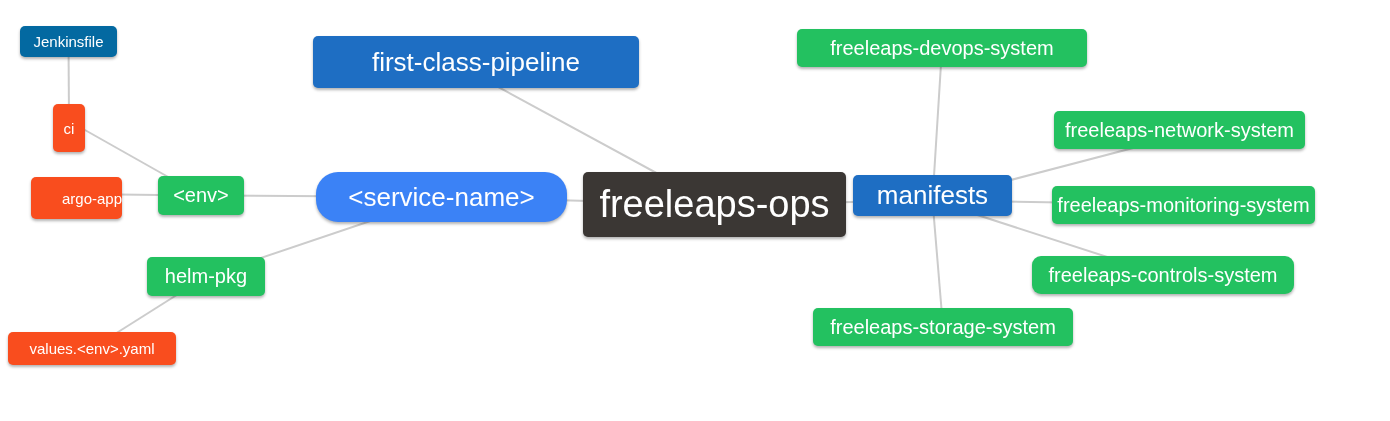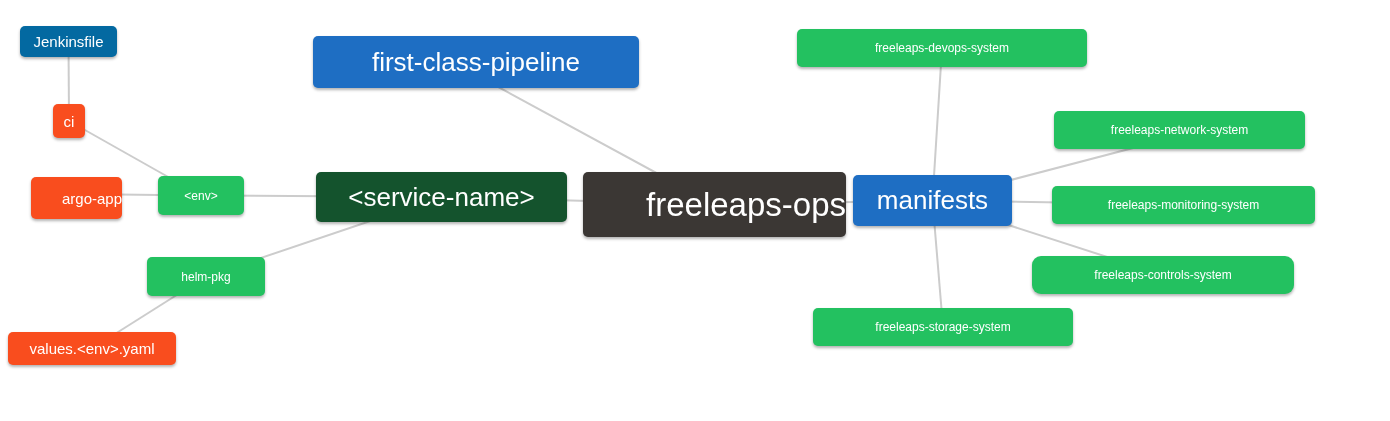--- a/index.html
+++ b/index.html
@@ -24,23 +24,23 @@
     align-items: center;
     justify-content: center;
     color: #ffffff;
     border-radius: 5px;
     box-shadow: 0 2px 3px rgba(0,0,0,0.30);
     white-space: nowrap;
     box-sizing: border-box;
     cursor: pointer;
   }
   .tier-s  { font-size: 15px; }
-  .tier-m  { font-size: 12px; }
+  .tier-m  { font-size: 20px; }
   .tier-l  { font-size: 26px; }
-  .tier-xl { font-size: 33px; justify-content: flex-end; }
+  .tier-xl { font-size: 38px; }
 </style>
 </head>
 <body>
 
 <div id="canvas">
   <svg id="edge-layer" width="1390" height="421" viewBox="0 0 1390 421">
       <line x1="68.5" y1="41.5" x2="69" y2="121" stroke="#cccccc" stroke-width="2"></line>
       <line x1="69" y1="121" x2="201" y2="195.5" stroke="#cccccc" stroke-width="2"></line>
       <line x1="76.5" y1="194" x2="201" y2="195.5" stroke="#cccccc" stroke-width="2"></line>
       <line x1="201" y1="195.5" x2="441.5" y2="197" stroke="#cccccc" stroke-width="2"></line>
@@ -52,45 +52,45 @@
       <line x1="932.5" y1="200.5" x2="942" y2="48" stroke="#cccccc" stroke-width="2"></line>
       <line x1="932.5" y1="200.5" x2="1202" y2="130" stroke="#cccccc" stroke-width="2"></line>
       <line x1="932.5" y1="200.5" x2="1213.5" y2="205" stroke="#cccccc" stroke-width="2"></line>
       <line x1="932.5" y1="200.5" x2="1163" y2="275" stroke="#cccccc" stroke-width="2"></line>
       <line x1="932.5" y1="200.5" x2="943" y2="327" stroke="#cccccc" stroke-width="2"></line>
     </svg>
 
   <div class="node tier-s" style="left: 20px; top: 26px; width: 97px; height: 31px; background: #0369a1;">
       <span>Jenkinsfile</span>
     </div>
-  <div class="node tier-s" style="left: 53px; top: 104px; width: 32px; height: 34px; background: rgb(249, 77, 30); justify-content: center;">
+  <div class="node tier-s" style="left: 53px; top: 104px; width: 32px; height: 48px; background: rgb(249, 77, 30); justify-content: center;">
       <span>ci</span>
     </div>
   <div class="node tier-s" style="left: 31px; top: 177px; width: 91px; height: 42px; background: rgb(249, 77, 30); justify-content: flex-end;">
       <span>argo-app</span>
     </div>
   <div class="node tier-m" style="left: 158px; top: 176px; width: 86px; height: 39px; background: rgb(35, 193, 96);">
       <span>&lt;env&gt;</span>
     </div>
   <div class="node tier-m" style="left: 147px; top: 257px; width: 118px; height: 39px; background: rgb(35, 193, 96);">
       <span>helm-pkg</span>
     </div>
   <div class="node tier-s" style="left: 8px; top: 332px; width: 168px; height: 33px; background: rgb(249, 77, 30);">
       <span>values.&lt;env&gt;.yaml</span>
     </div>
   <div class="node tier-l" style="left: 313px; top: 36px; width: 326px; height: 52px; background: rgb(30, 110, 195);">
       <span>first-class-pipeline</span>
     </div>
-  <div class="node tier-l" style="left: 316px; top: 172px; width: 251px; height: 50px; background: #14532d;">
+  <div class="node tier-l" style="left: 316px; top: 172px; width: 251px; height: 50px; background: #3b82f6; border-radius: 22px;">
       <span>&lt;service-name&gt;</span>
     </div>
   <div class="node tier-xl" style="left: 583px; top: 172px; width: 263px; height: 65px; background: rgb(59, 55, 52);">
       <span>freeleaps-ops</span>
     </div>
-  <div class="node tier-l" style="left: 853px; top: 175px; width: 159px; height: 51px; background: rgb(30, 110, 195);">
+  <div class="node tier-l" style="left: 853px; top: 175px; width: 159px; height: 41px; background: rgb(30, 110, 195);">
       <span>manifests</span>
     </div>
   <div class="node tier-m" style="left: 797px; top: 29px; width: 290px; height: 38px; background: rgb(35, 193, 96);">
       <span>freeleaps-devops-system</span>
     </div>
   <div class="node tier-m" style="left: 1054px; top: 111px; width: 251px; height: 38px; background: rgb(35, 193, 96);">
       <span>freeleaps-network-system</span>
     </div>
   <div class="node tier-m" style="left: 1052px; top: 186px; width: 263px; height: 38px; background: rgb(35, 193, 96);">
       <span>freeleaps-monitoring-system</span>

